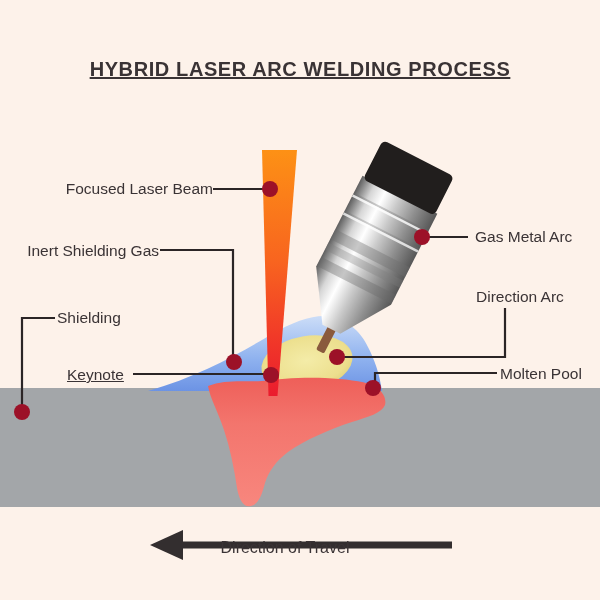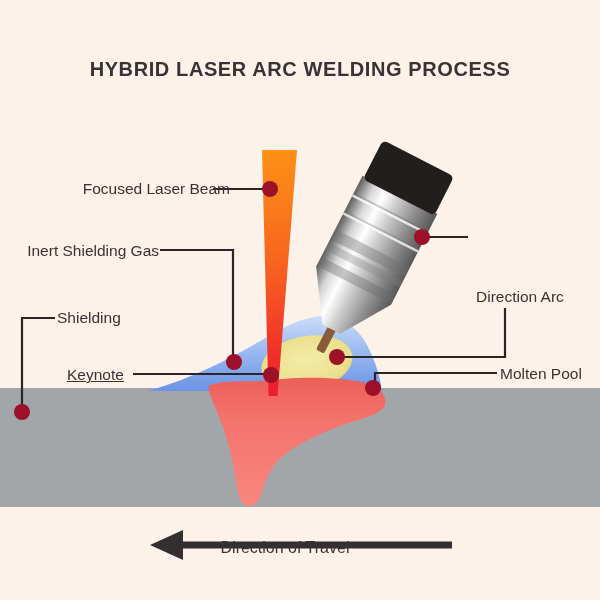--- a/index.html
+++ b/index.html
@@ -7,21 +7,21 @@
     width:600px;height:600px;position:relative;overflow:hidden;
     background:#fdf2ea;
     font-family:"Liberation Sans", sans-serif;
     color:#3a3335;
   }
   .stage{position:absolute;left:0;top:0;width:600px;height:600px;}
   svg{position:absolute;left:0;top:0;}
   .title{
     position:absolute;left:0;top:58px;width:600px;
     text-align:center;font-size:20px;font-weight:700;
-    letter-spacing:0.6px;color:#3a3335;
+    letter-spacing:0.6px;color:#3a3335;text-decoration:underline;
   }
   .callout{
     position:absolute;font-size:15.5px;font-weight:500;
     color:#3a3335;line-height:17px;white-space:nowrap;
   }
   .ra{text-align:right;}
   .travel-label{
     position:absolute;left:185px;top:539px;width:200px;
     text-align:center;font-size:16px;font-weight:500;color:#3a3335;
   }
@@ -129,29 +129,30 @@
       <circle cx="22" cy="412" r="8"></circle>
       <circle cx="271" cy="375" r="8"></circle>
       <circle cx="422" cy="237" r="8"></circle>
       <circle cx="337" cy="357" r="8"></circle>
       <circle cx="373" cy="388" r="8"></circle>
     </g>
   </svg>
 
   <div class="title">HYBRID LASER ARC WELDING PROCESS</div>
 
-  <div class="callout ra" style="right:370px;top:180px;">Focused Laser Beam</div>
+  <div class="callout ra" style="right:387px;top:180px;">Focused Laser Beam</div>
 
   <div class="callout ra" style="right:441px;top:242px;">Inert Shielding Gas</div>
 
   <div class="callout" style="left:57px;top:309px;">Shielding</div>
 
   <div class="callout" style="left:67px;top:366px;text-decoration:underline;">Keynote</div>
 
   <div class="callout" style="left:475px;top:228px;">
+    <div>Gas Metal Arc</div>
   </div>
 
   <div class="callout" style="left:476px;top:288px;">Direction Arc</div>
 
   <div class="callout" style="left:500px;top:365px;">Molten Pool</div>
 
   <div class="travel-label">Direction of Travel</div>
 
 </div>
 

